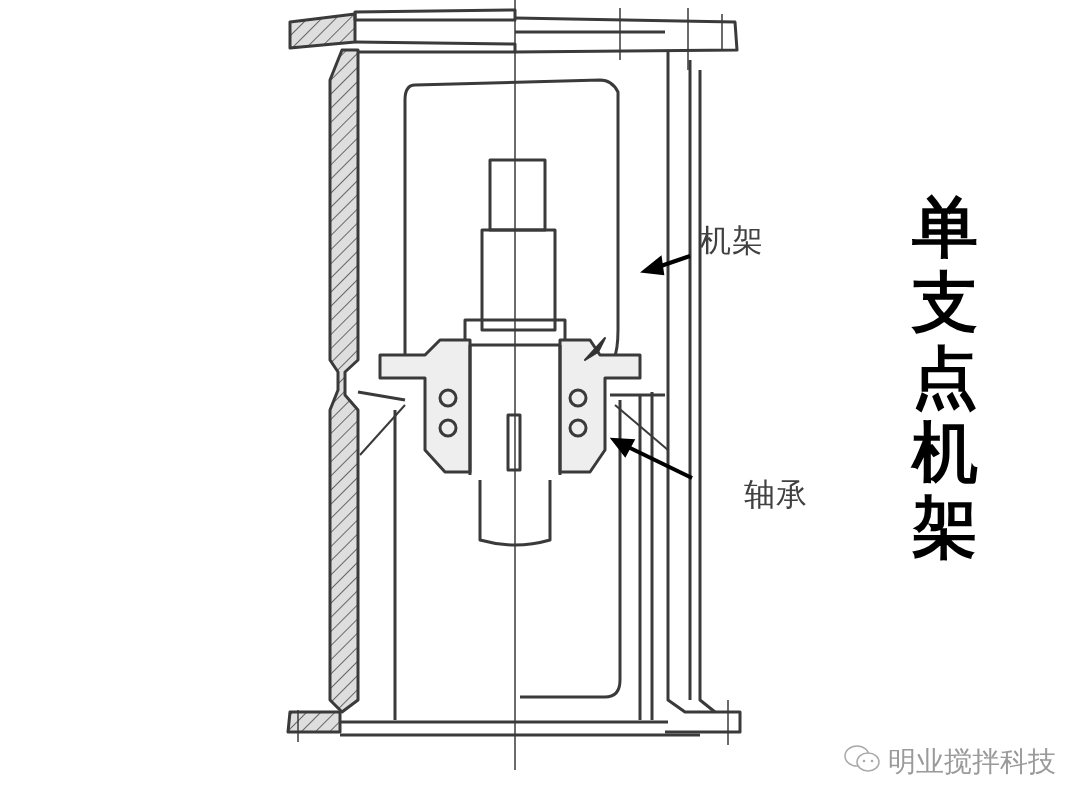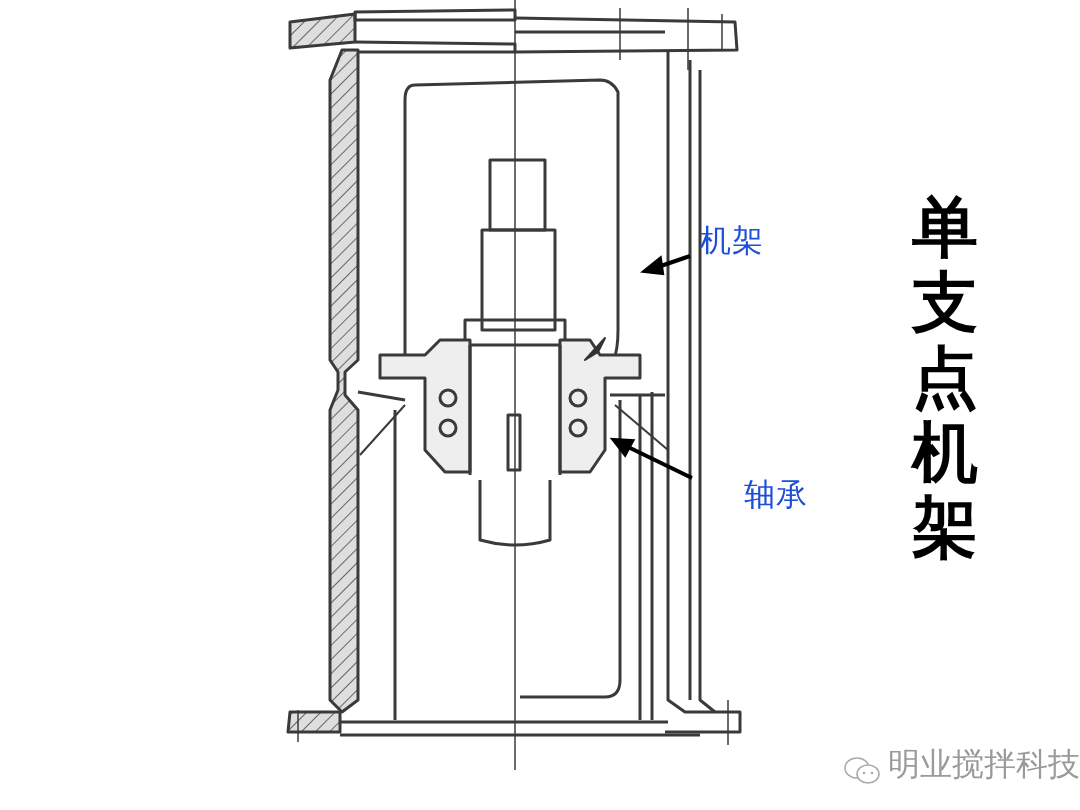--- a/index.html
+++ b/index.html
@@ -1,26 +1,26 @@
 <!DOCTYPE html>
 <html><head>
 <meta charset="utf-8">
 <style>
   html, body { margin: 0; padding: 0; background: #ffffff; }
   body { width: 1080px; height: 810px; position: relative; overflow: hidden;
          font-family: "DejaVu Sans", sans-serif; }
   #drawing { position: absolute; left: 0; top: 0; width: 1080px; height: 810px; }
-  .label { position: absolute; font-size: 31px; color: #1d4ed8; letter-spacing: 1px;
+  .label { position: absolute; font-size: 31px; color: #404040; letter-spacing: 1px;
            font-family: "DejaVu Serif", serif; }
   #title { position: absolute; left: 905px; top: 190px; width: 80px;
            font-size: 66px; font-weight: bold; color: #000; line-height: 75px;
            text-align: center; }
   #title span { display: block; }
   #watermark { position: absolute; left: 842px; top: 743px; display: flex;
-               align-items: flex-end; gap: 6px; color: #9a9a9a; font-size: 32px; }
+               align-items: flex-start; gap: 6px; color: #9a9a9a; font-size: 28px; }
   #watermark svg { display: block; }
 </style>
 </head>
 <body>
 
 <svg id="drawing" viewBox="0 0 1080 810" xmlns="http://www.w3.org/2000/svg">
   <defs>
     <pattern id="hatch" patternUnits="userSpaceOnUse" width="10" height="10" patternTransform="rotate(45)">
       <rect width="10" height="10" fill="#dedede"></rect>
       <line x1="0" y1="0" x2="0" y2="10" stroke="#666" stroke-width="2"></line>

